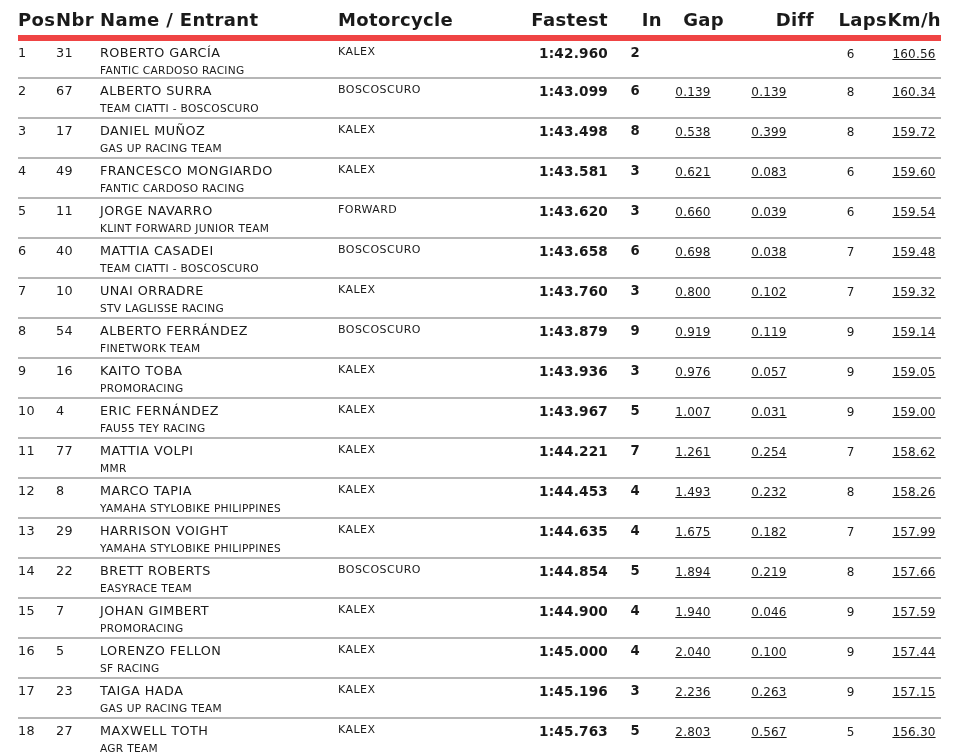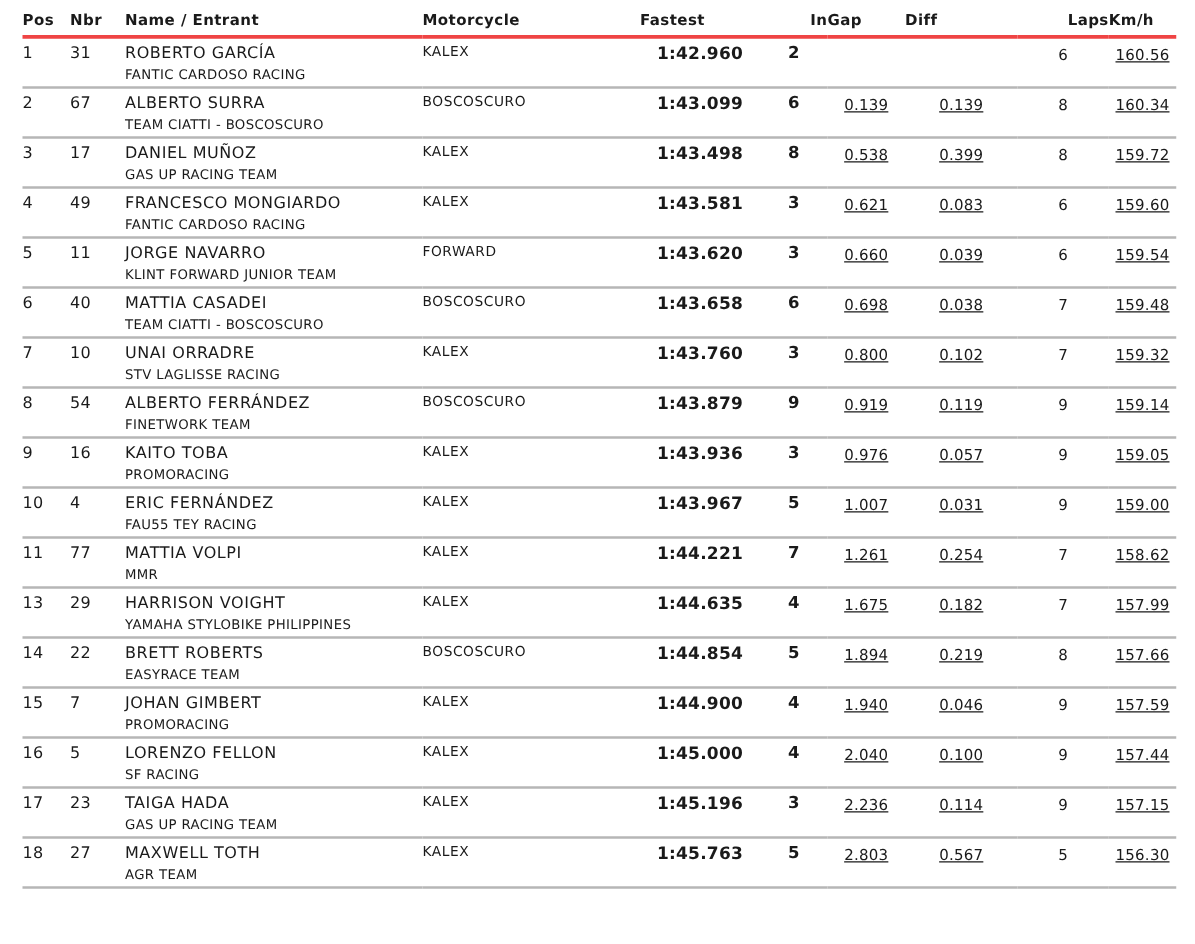--- a/index.html
+++ b/index.html
@@ -22,30 +22,30 @@
   col.w-name    { width: 238px; }
   col.w-moto    { width: 174px; }
   col.w-fastest { width: 96px; }
   col.w-in      { width: 54px; }
   col.w-gap     { width: 62px; }
   col.w-diff    { width: 90px; }
   col.w-laps    { width: 73px; }
   col.w-kmh     { width: 54px; }
 
   thead th {
-    font-size: 12px;
+    font-size: 18px;
     font-weight: bold;
     letter-spacing: 0.35px;
     text-align: left;
     vertical-align: bottom;
     padding: 1px 0 5px 0;
-    border-bottom: 3px solid #ef4444;
+    border-bottom: 6px solid #ef4444;
     white-space: nowrap;
   }
-  thead th.al-r { }
+  thead th.al-r { text-align: right; }
   thead th.al-c { text-align: right; }
 
   tbody td {
     height: 40px;
     vertical-align: top;
     padding: 4px 0 0 0;
     border-bottom: 2px solid #b6b6b6;
     white-space: nowrap;
   }
   td.c-pos, td.c-nbr { font-size: 12.8px; letter-spacing: 0.3px; }
@@ -57,21 +57,21 @@
   .entrant-name {
     font-size: 10.6px;
     letter-spacing: 0.3px;
     line-height: 14px;
     margin-top: 2px;
   }
   td.c-moto { font-size: 11px; letter-spacing: 0.45px; }
   td.c-fastest {
     font-size: 13.6px;
     font-weight: bold;
-    text-align: center;
+    text-align: right;
     letter-spacing: 0.2px;
   }
   td.c-in {
     font-size: 13.2px;
     font-weight: bold;
     text-align: center;
   }
   td.c-gap, td.c-diff, td.c-kmh {
     font-size: 12px;
     text-align: center;
@@ -286,20 +286,35 @@
     </td>
     <td class="c-moto">KALEX</td>
     <td class="c-fastest">1:44.221</td>
     <td class="c-in">7</td>
     <td class="c-gap">1.261</td>
     <td class="c-diff">0.254</td>
     <td class="c-laps">7</td>
     <td class="c-kmh">158.62</td>
   </tr>
 
+  <tr class="data-row">
+    <td class="c-pos">12</td>
+    <td class="c-nbr">8</td>
+    <td class="c-name">
+      <div class="rider-name">MARCO TAPIA</div>
+      <div class="entrant-name">YAMAHA STYLOBIKE PHILIPPINES</div>
+    </td>
+    <td class="c-moto">KALEX</td>
+    <td class="c-fastest">1:44.453</td>
+    <td class="c-in">4</td>
+    <td class="c-gap">1.493</td>
+    <td class="c-diff">0.232</td>
+    <td class="c-laps">8</td>
+    <td class="c-kmh">158.26</td>
+  </tr>
 
   <tr class="data-row">
     <td class="c-pos">13</td>
     <td class="c-nbr">29</td>
     <td class="c-name">
       <div class="rider-name">HARRISON VOIGHT</div>
       <div class="entrant-name">YAMAHA STYLOBIKE PHILIPPINES</div>
     </td>
     <td class="c-moto">KALEX</td>
     <td class="c-fastest">1:44.635</td>
@@ -362,21 +377,21 @@
     <td class="c-pos">17</td>
     <td class="c-nbr">23</td>
     <td class="c-name">
       <div class="rider-name">TAIGA HADA</div>
       <div class="entrant-name">GAS UP RACING TEAM</div>
     </td>
     <td class="c-moto">KALEX</td>
     <td class="c-fastest">1:45.196</td>
     <td class="c-in">3</td>
     <td class="c-gap">2.236</td>
-    <td class="c-diff">0.114</td>
+    <td class="c-diff">0.263</td>
     <td class="c-laps">9</td>
     <td class="c-kmh">157.15</td>
   </tr>
 
   <tr class="data-row">
     <td class="c-pos">18</td>
     <td class="c-nbr">27</td>
     <td class="c-name">
       <div class="rider-name">MAXWELL TOTH</div>
       <div class="entrant-name">AGR TEAM</div>

